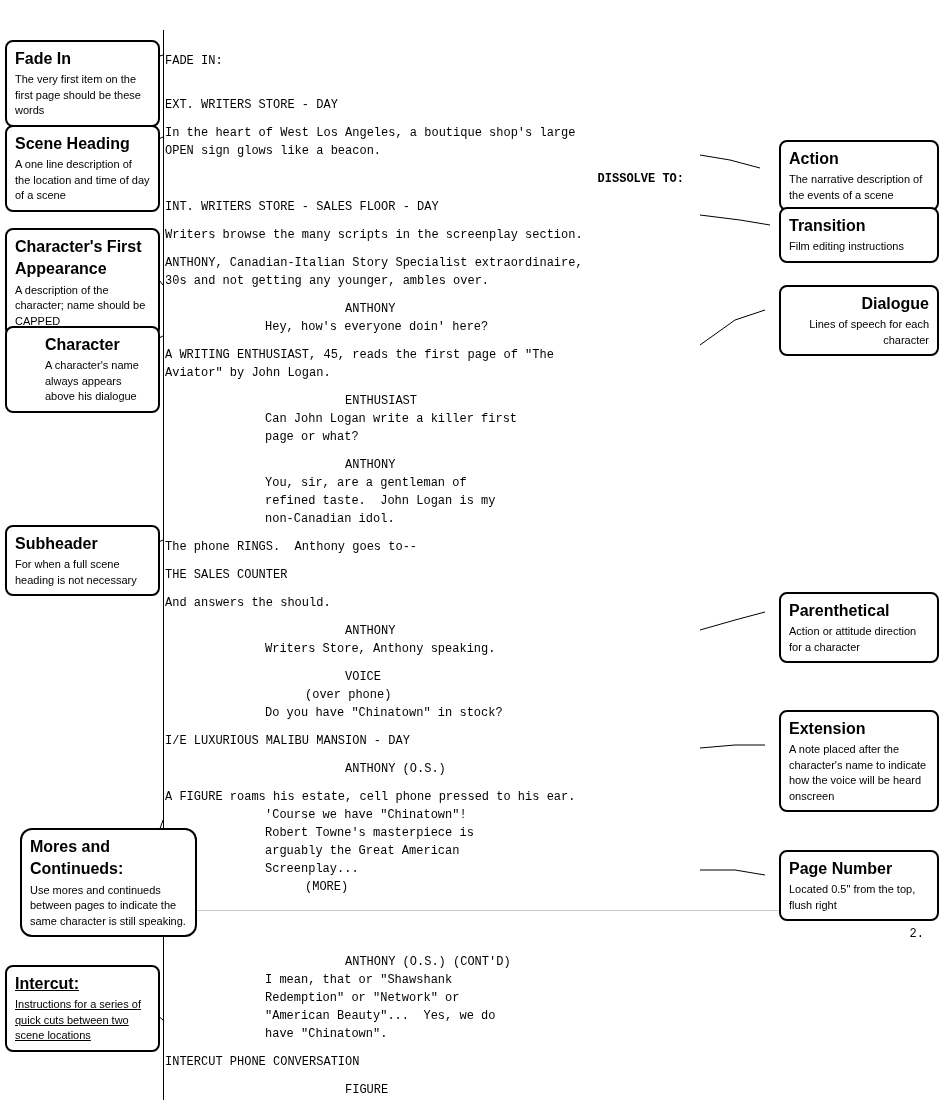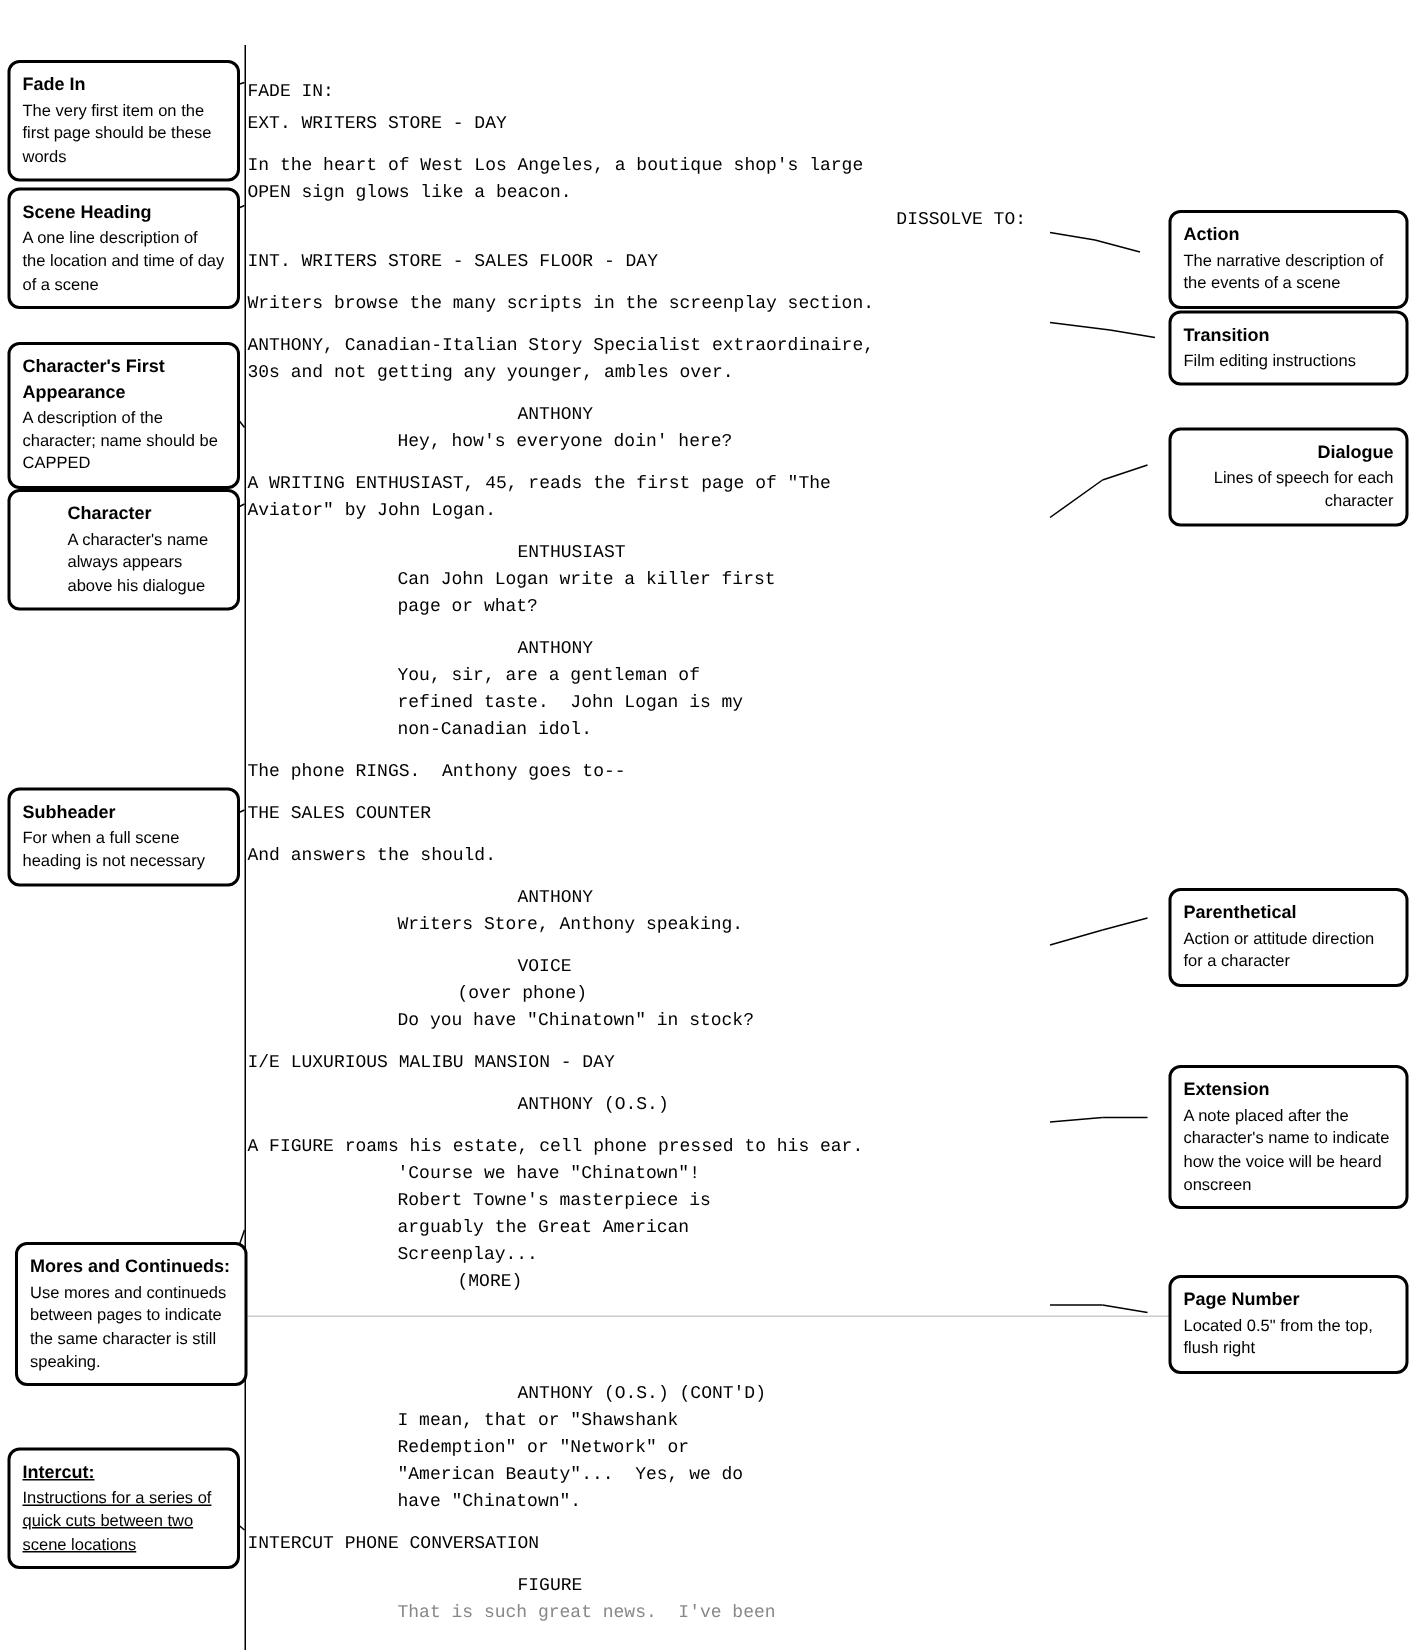--- a/index.html
+++ b/index.html
@@ -54,21 +54,21 @@
       border: 2px solid #000;
       border-radius: 8px;
       padding: 6px 8px;
       font-family: Arial, sans-serif;
       font-size: 11px;
       line-height: 1.4;
     }
 
     .annotation-box .title {
       font-weight: bold;
-      font-size: 12px;
+      font-size: 16px;
       display: block;
       margin-bottom: 2px;
     }
 
     
     .connector-svg {
       position: absolute;
       top: 0;
       left: 0;
       width: 944px;
@@ -122,30 +122,30 @@
     <line x1="735" y1="870" x2="765" y2="875" stroke="#000" stroke-width="1"></line>
   </svg>
 
   <div class="vertical-line"></div>
 
   <div class="screenplay-area">
     <div style="margin-top:22px;">
       <div class="script-line">FADE IN:</div>
     </div>
 
-    <div style="margin-top:3px;">
+    <div style="margin-top:26px;">
       <div class="script-line">EXT. WRITERS STORE - DAY</div>
     </div>
 
     <div style="margin-top:10px;">
       <div class="script-line">In the heart of West Los Angeles, a boutique shop's large</div>
       <div class="script-line">OPEN sign glows like a beacon.</div>
     </div>
 
-    <div style="text-align:right; padding-right:240px;">
+    <div style="margin-top:10px; text-align:right; padding-right:240px;font-weight:bold;">
       <div class="script-line" style="white-space:normal; text-align:right; padding-right:5px;">DISSOLVE TO:</div>
     </div>
 
     <div style="margin-top:10px;">
       <div class="script-line">INT. WRITERS STORE - SALES FLOOR - DAY</div>
     </div>
 
     <div style="margin-top:10px;">
       <div class="script-line">Writers browse the many scripts in the screenplay section.</div>
     </div>
@@ -280,21 +280,21 @@
   <div class="annotation-box" style="left:5px; top:326px; width:155px;padding-left:38px;">
     <span class="title">Character</span>
     <span>A character's name always appears above his dialogue</span>
   </div>
 
   <div class="annotation-box" style="left:5px; top:525px; width:155px;">
     <span class="title">Subheader</span>
     <span>For when a full scene heading is not necessary</span>
   </div>
 
-  <div class="annotation-box" style="left:10px; top:828px; width:155px;">
+  <div class="annotation-box" style="left:20px; top:828px; width:177px;border-radius:12px;">
     <span class="title">Mores and Continueds:</span>
     <span>Use mores and continueds between pages to indicate the same character is still speaking.</span>
   </div>
 
   <div class="annotation-box" style="left:5px; top:965px; width:155px;text-decoration:underline;">
     <span class="title">Intercut:</span>
     <span>Instructions for a series of quick cuts between two scene locations</span>
   </div>
 
   <div class="annotation-box" style="right:5px; top:140px; width:160px;">

